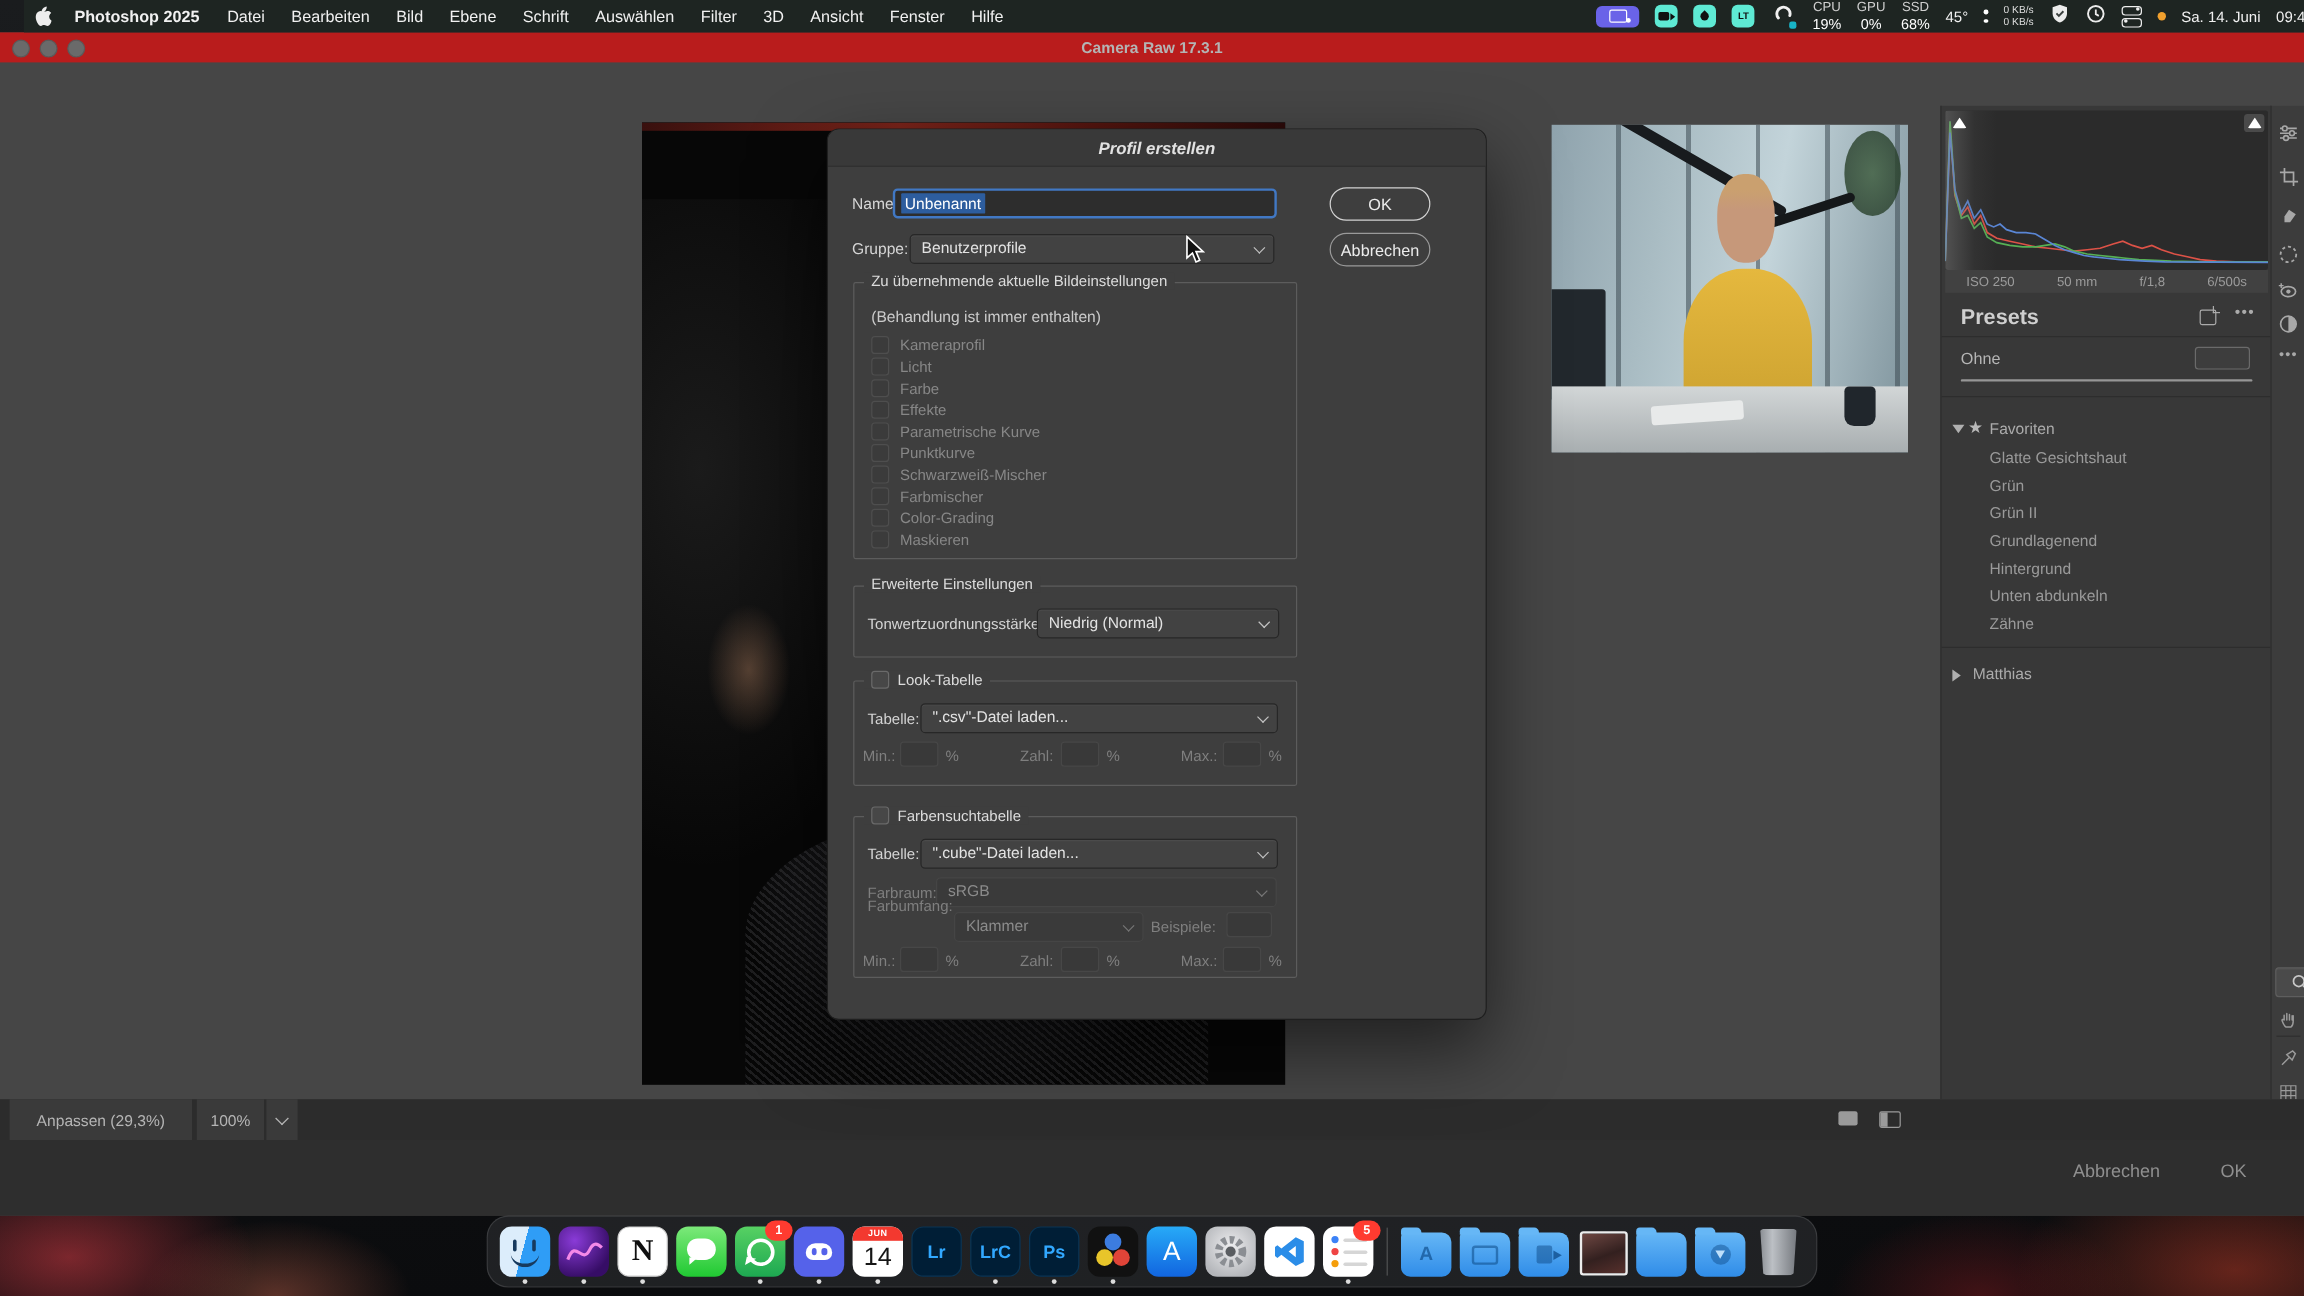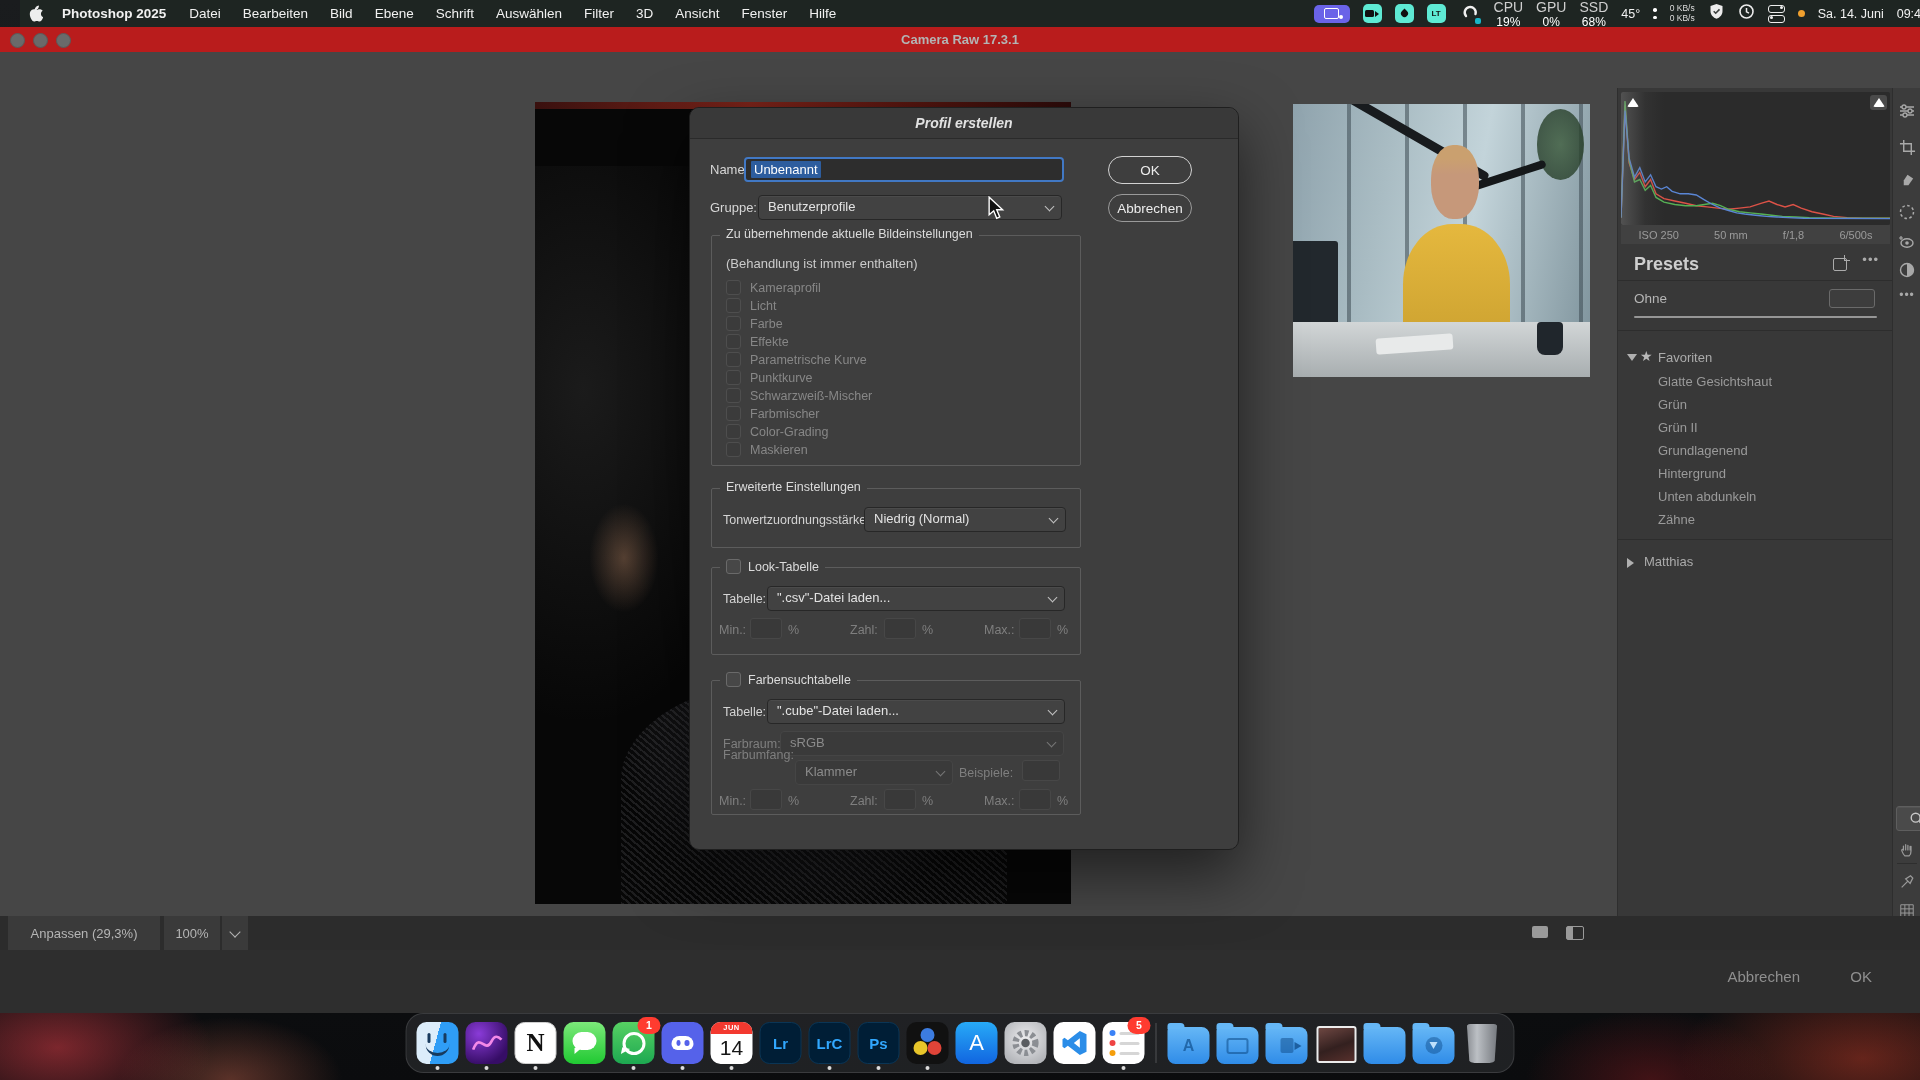--- a/index.html
+++ b/index.html
@@ -20,21 +20,21 @@
   .mb-right{margin-left:auto;display:flex;align-items:center;gap:13px;padding-right:12px;}
   .pill{width:36px;height:18px;background:#6a63e8;border-radius:5px;display:flex;align-items:center;justify-content:center;position:relative;}
   .pill i{width:13px;height:9px;border:1.5px solid #fff;border-radius:2px;display:block;}
   .pill b{position:absolute;right:7px;bottom:4px;width:4px;height:4px;background:#fff;border-radius:50%;}
   .wsq{width:19px;height:19px;background:#5eead4;border-radius:5px;display:flex;align-items:center;justify-content:center;position:relative;}
   .cam-b{width:9px;height:7px;background:#111;border-radius:1.5px;margin-right:1px;}
   .cam-t{width:0;height:0;border-top:3.5px solid transparent;border-bottom:3.5px solid transparent;border-left:4px solid #111;}
   .dropg{width:7px;height:7px;background:#111;border-radius:0 50% 50% 50%;transform:rotate(45deg);}
   .lt{font-size:8px;font-weight:700;color:#111;}
   .stat{display:flex;flex-direction:column;align-items:center;line-height:1;}
-  .stat b{font-size:14px;color:#cfcfcf;font-weight:400;margin-bottom:2px;}
+  .stat b{font-size:11px;color:#cfcfcf;font-weight:400;margin-bottom:2px;}
   .stat span{font-size:12px;color:#fff;}
   .temp{font-size:12.5px;}
   .dots2{display:flex;flex-direction:column;gap:4px;}
   .dots2 i{width:3.5px;height:3.5px;background:#fff;border-radius:50%;display:block;}
   .net{display:flex;flex-direction:column;line-height:1.1;}
   .net span{font-size:8.5px;color:#dedede;}
   .toggles{display:flex;flex-direction:column;gap:2px;}
   .toggles i{width:15px;height:6px;border:1.2px solid #eee;border-radius:3px;display:block;position:relative;}
   .toggles i::after{content:'';position:absolute;top:0.5px;width:3px;height:3px;background:#eee;border-radius:50%;}
   .toggles i:first-child::after{right:1px;}

